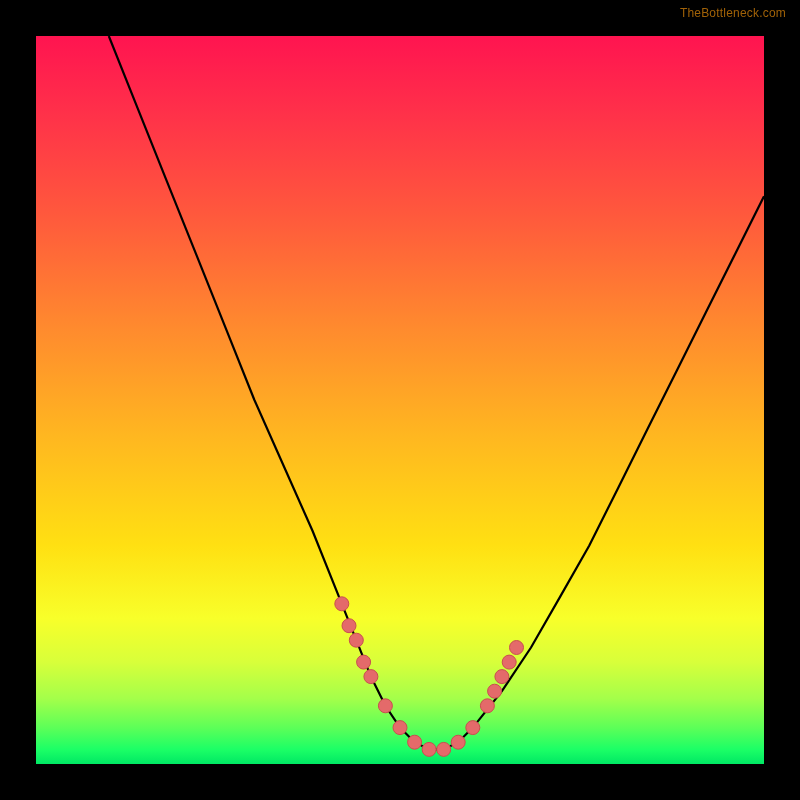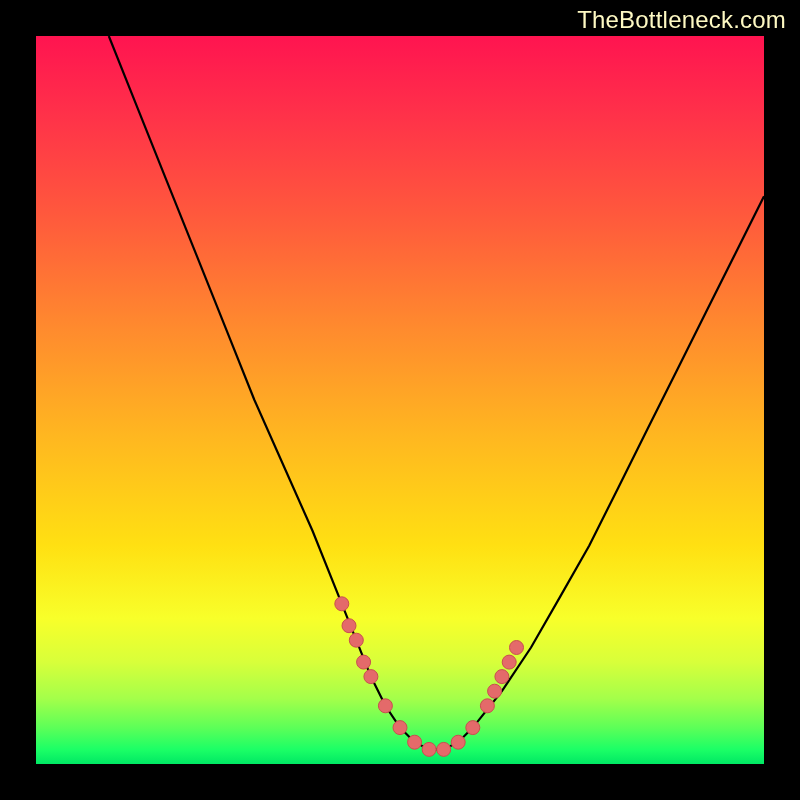--- a/index.html
+++ b/index.html
@@ -46,22 +46,22 @@
     position: absolute;
     top: 0;
     left: 0;
     width: 728px;
     height: 728px;
   }
   .watermark {
     position: absolute;
     top: 6px;
     right: 14px;
-    color: #fef9c3;
-    font-size: 24px;
+    color: #a16207;
+    font-size: 12px;
     letter-spacing: 0.2px;
     font-weight: 500;
     user-select: none;
   }
   .curve {
     fill: none;
     stroke: #000;
     stroke-width: 2.2;
   }
   .dot {

